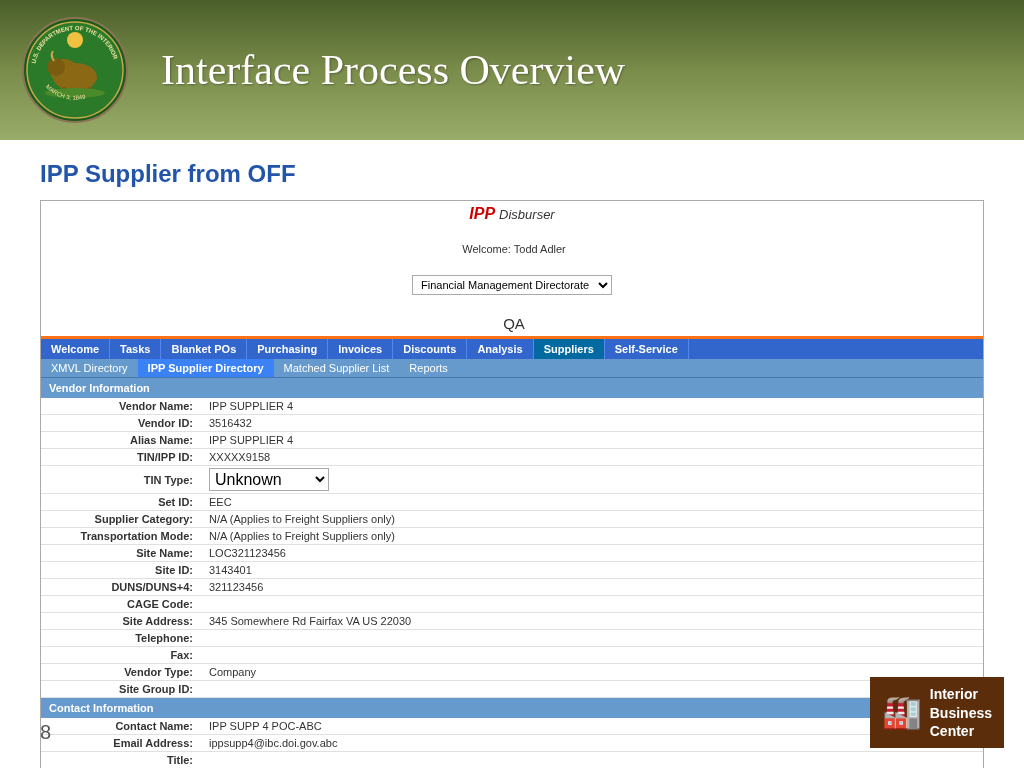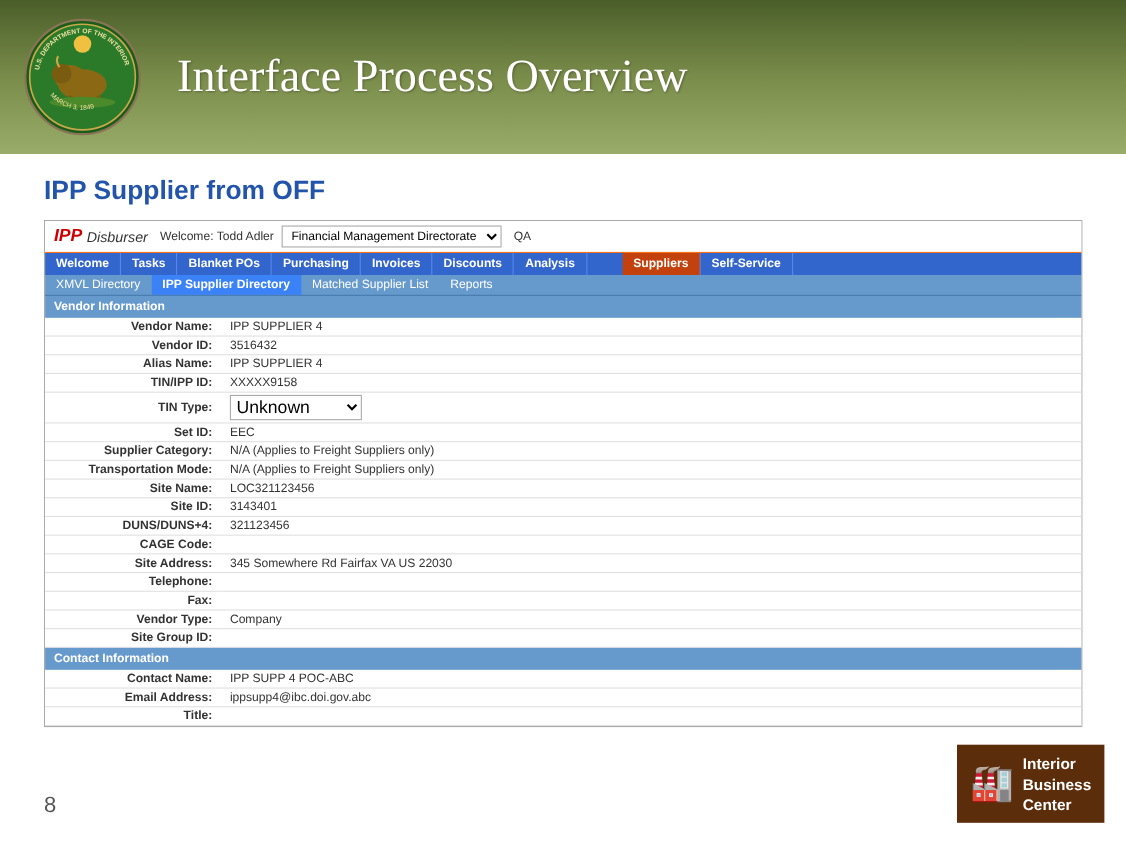--- a/index.html
+++ b/index.html
@@ -52,25 +52,26 @@
     
     .ipp-app {
       border: 1px solid #aaa;
       font-size: 11px;
       font-family: Arial, sans-serif;
     }
 
     
     .ipp-topbar {
       background: #fff;
-      border-bottom: 1px solid #f97316;
+      border-bottom: 3px solid #f97316;
       padding: 4px 8px;
       display: flex;
       align-items: center;
-      gap: 7px;
+      gap: 20px;
+      flex-direction: column;
     }
     .ipp-logo {
       display: flex;
       align-items: center;
       gap: 4px;
     }
     .ipp-logo-text {
       font-size: 16px;
       font-weight: bold;
       color: #cc0000;
@@ -87,41 +88,40 @@
       margin-left: 4px;
     }
     .ipp-dropdown {
       border: 1px solid #aaa;
       background: #fff;
       padding: 2px 4px;
       font-size: 11px;
       width: 200px;
     }
     .ipp-qa {
-      font-size: 11px;
+      font-size: 15px;
       color: #333;
       margin-left: 4px;
     }
 
     
     .ipp-navbar {
       display: flex;
       background: #3366cc;
     }
     .ipp-nav-item {
       padding: 4px 10px;
       color: #fff;
       font-size: 11px;
       font-weight: bold;
       cursor: pointer;
       border-right: 1px solid #5588ee;
     }
     .ipp-nav-item.active {
-      background: #c2410c;
-      margin-left: 32px;
+      background: #0369a1;
     }
 
     
     .ipp-subnav {
       display: flex;
       background: #6699cc;
       border-bottom: 1px solid #4477aa;
     }
     .ipp-subnav-item {
       padding: 3px 10px;

